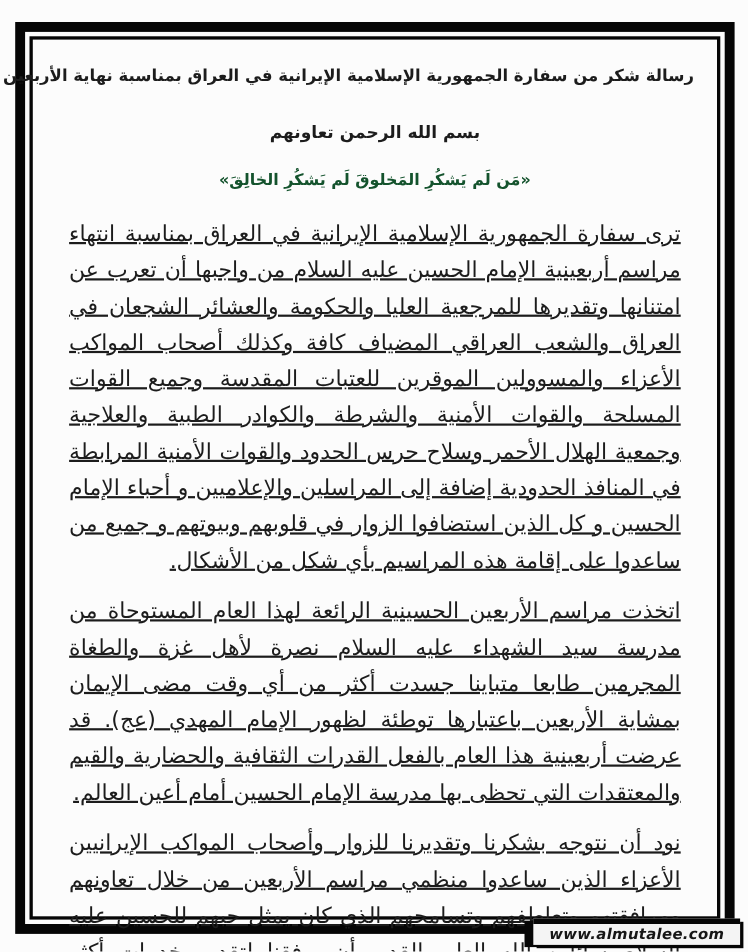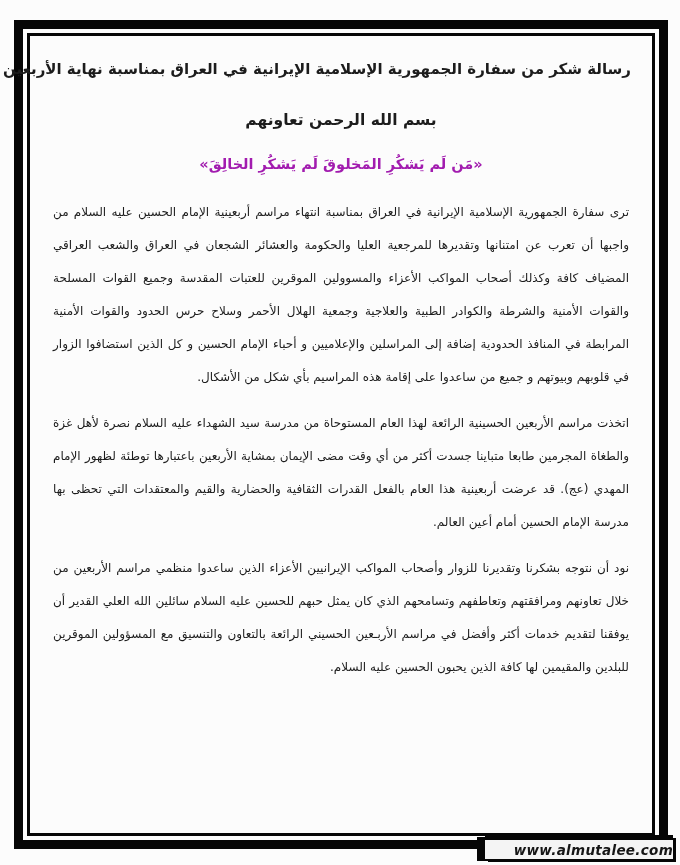--- a/index.html
+++ b/index.html
@@ -55,47 +55,48 @@
   .basmala {
     text-align: center;
     font-weight: bold;
     font-size: 15.5px;
     margin-top: 30px;
   }
   .quote {
     text-align: center;
     font-weight: bold;
     font-size: 14.5px;
-    color: #a21caf;
+    color: #14532d;
     margin-top: 27px;
   }
   .body-paragraph {
     text-align: justify;
-    font-size: 12px;
+    font-size: 20px;
     line-height: 33px;
-    margin: 2px;
+    margin: 12px;
+    text-decoration: underline;
   }
   .body-paragraph.first {
     margin-top: 24px;
   }
   .body-paragraph + .body-paragraph {
     margin-top: 13px;
   }
   .watermark {
     position: absolute;
     right: 7px;
     bottom: 6px;
     width: 188px;
     height: 19px;
     background: #f4f4f4;
     border-top: 5px solid #060606;
     box-shadow: 3px 3px 0 0 #060606, -8px 2px 0 0 #060606;
     display: flex;
     align-items: center;
-    justify-content: flex-end;
+    justify-content: center;
     direction: ltr;
     z-index: 5;
   }
   .watermark-text {
     font-family: "DejaVu Sans", sans-serif;
     font-style: italic;
     font-weight: bold;
     font-size: 13.5px;
     color: #161616;
     letter-spacing: 0.3px;

